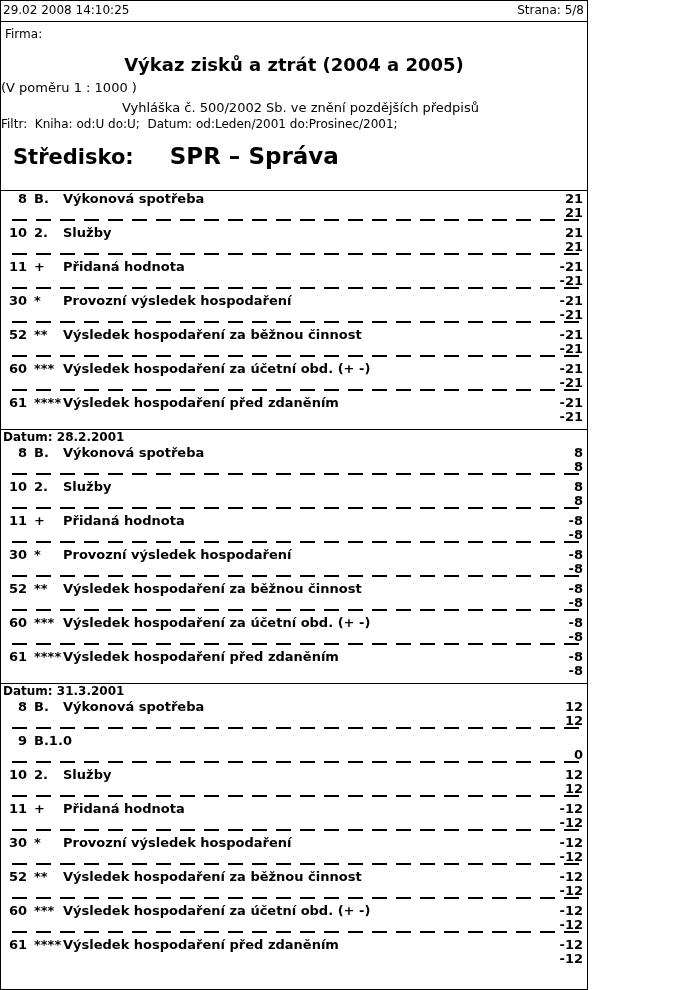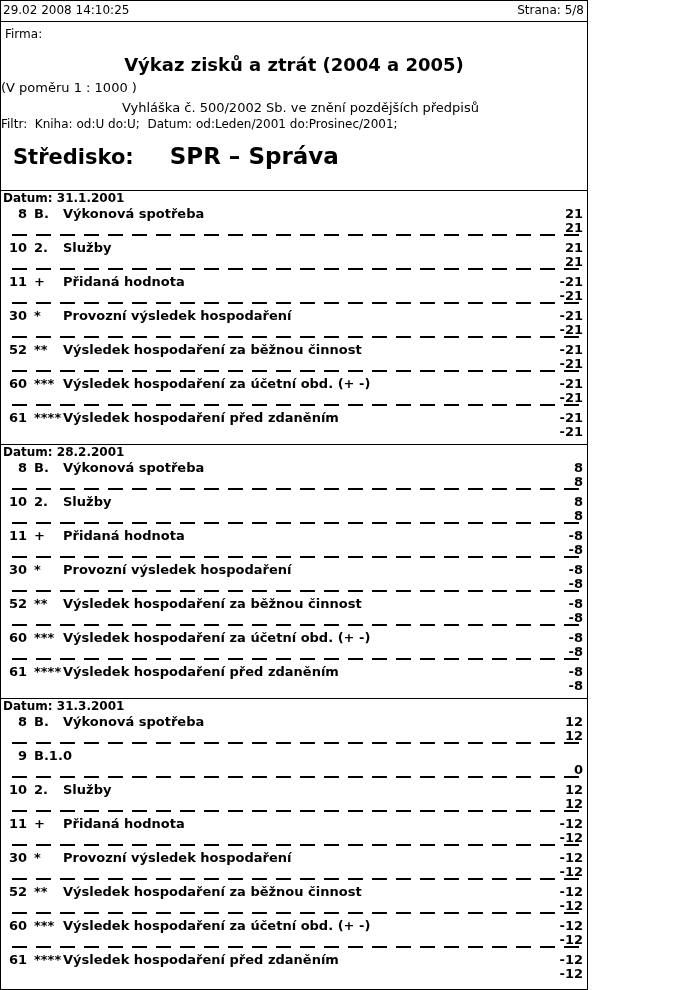--- a/index.html
+++ b/index.html
@@ -109,21 +109,20 @@
     <div class="decree-row">Vyhláška č. 500/2002 Sb. ve znění pozdějších předpisů</div>
     <div class="filtr-row">Filtr:  Kniha: od:U do:U;  Datum: od:Leden/2001 do:Prosinec/2001;</div>
     <div class="stredisko-row">
       <span class="stredisko-label">Středisko:</span>
       <span class="stredisko-value">SPR – Správa</span>
     </div>
   </div>
 
   <div id="sections-host">
   <div class="section">
-    <div class="datum">Datum: 31.1.2001</div>
     <div class="rows">
   <div class="row">
     <div class="line1">
       <span class="num">8</span>
       <span class="code">B.</span>
       <span class="label">Výkonová spotřeba</span>
       <span class="value1">21</span>
     </div>
     <div class="value2">21</div>
     <div class="dashline"></div>

